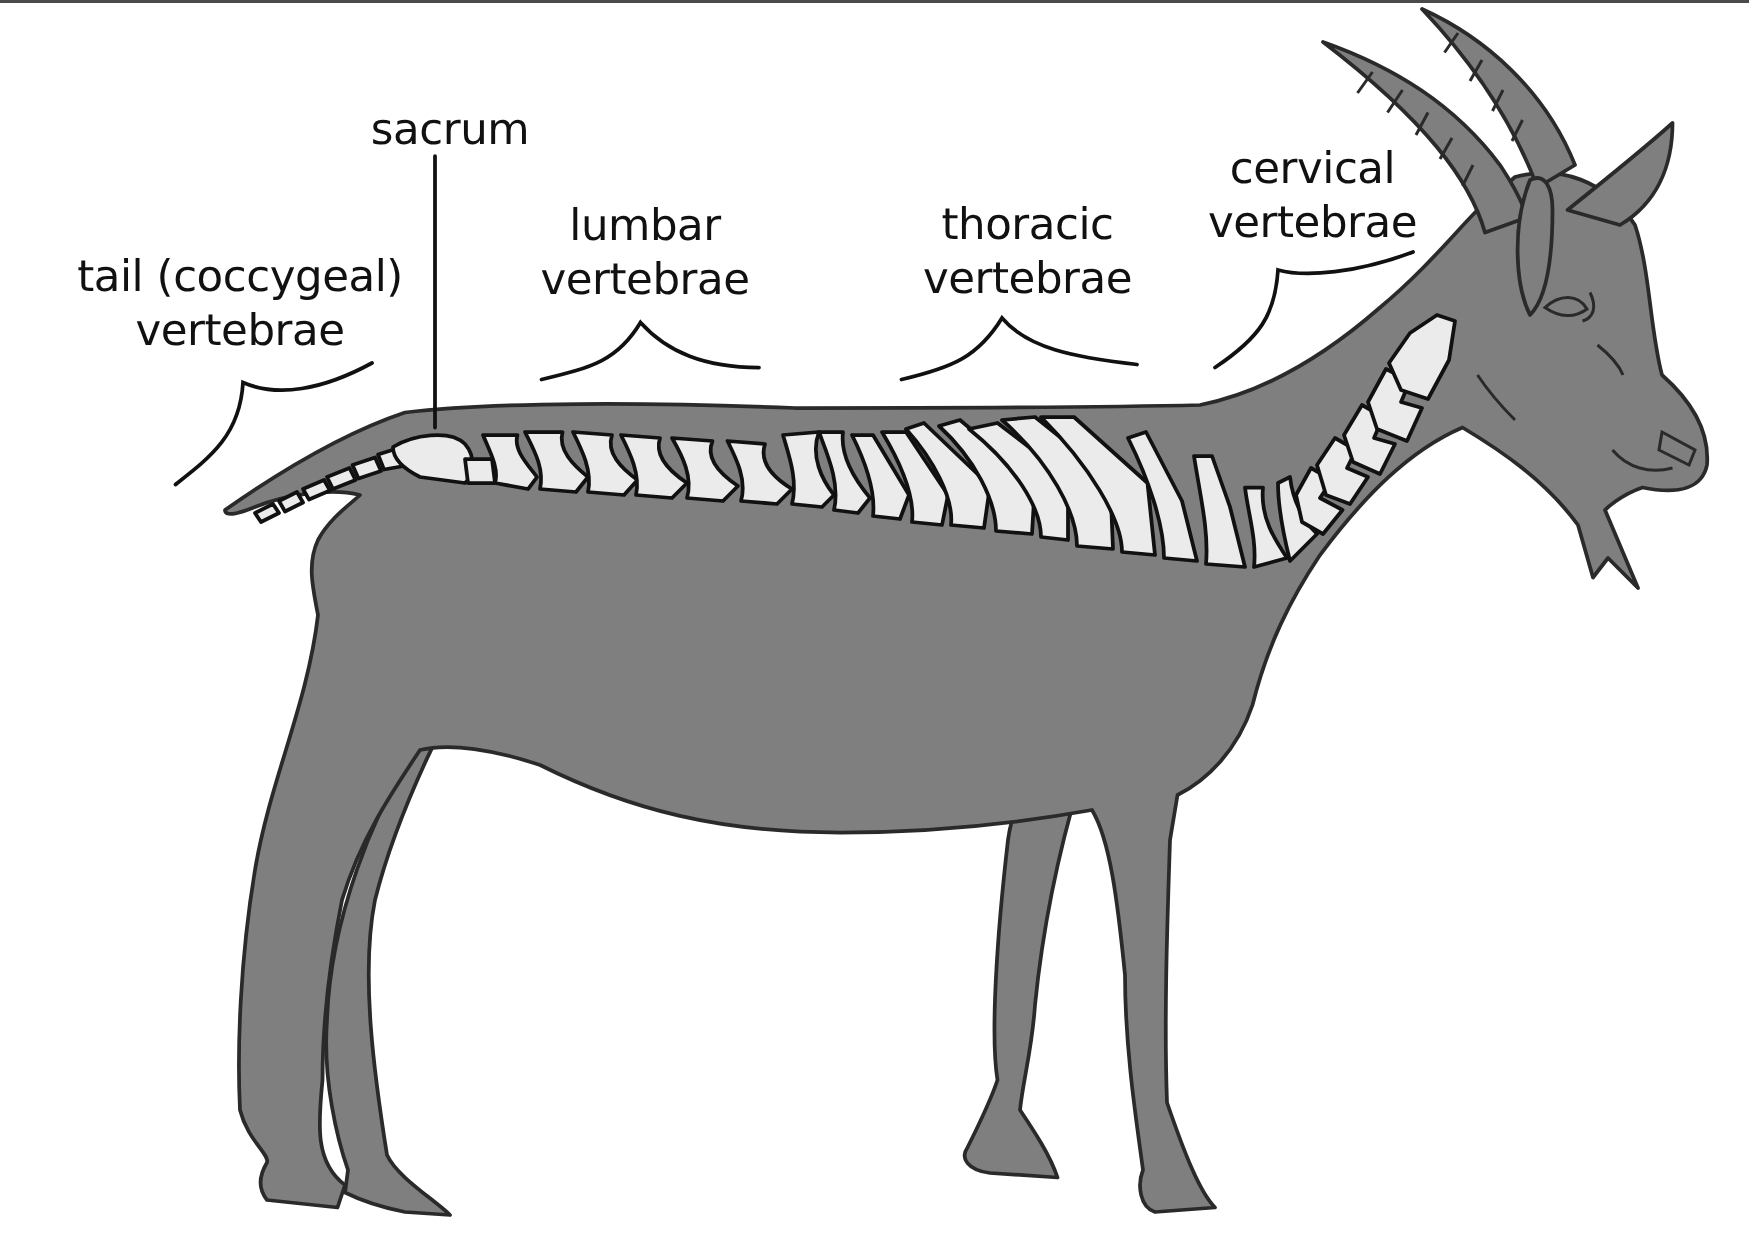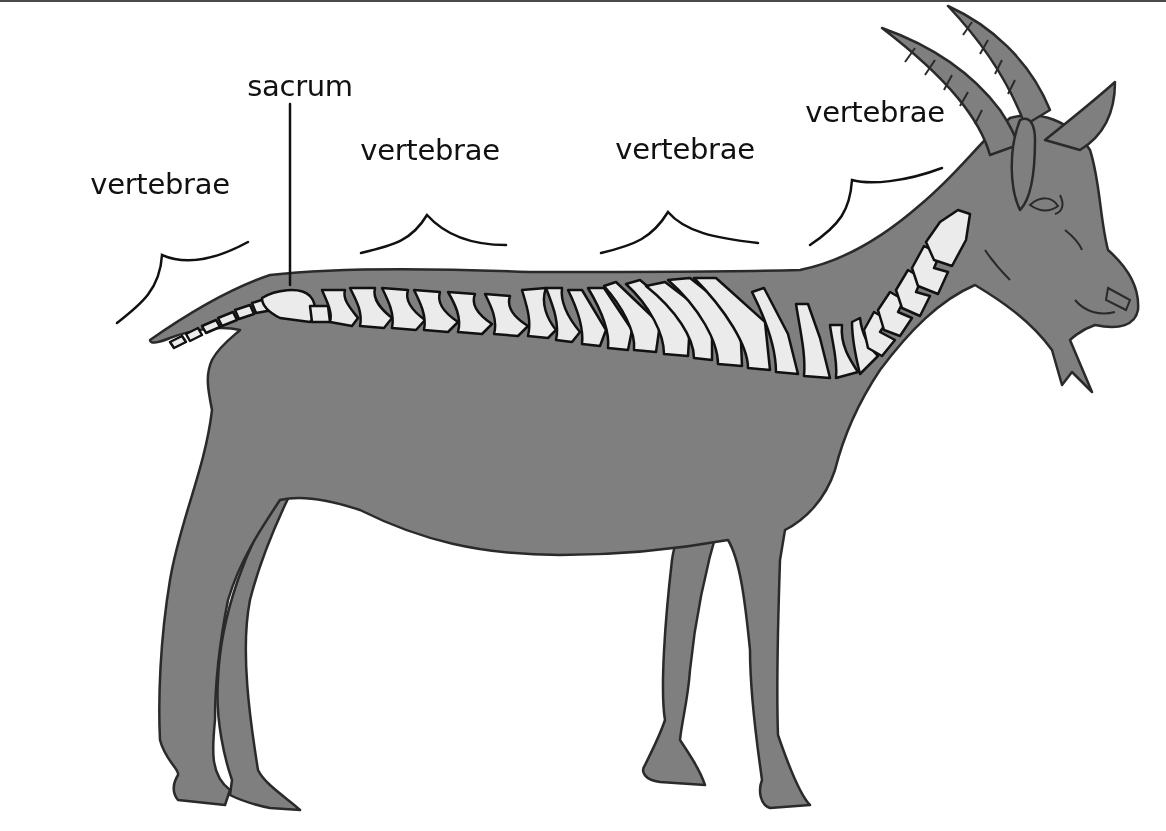--- a/index.html
+++ b/index.html
@@ -147,26 +147,30 @@
   <g stroke="#111111" stroke-width="2.5" fill="none" stroke-linecap="round">
     <path d="M117,323 C140,305 160,290 162,255 C185,265 215,260 248,242"></path>
     <path d="M290,104 L290,285"></path>
     <path d="M361,253 C395,245 412,240 427,215 C445,235 470,245 506,245"></path>
     <path d="M601,253 C635,245 652,238 668,212 C685,232 715,238 758,243"></path>
     <path d="M810,245 C840,225 850,210 852,180 C870,185 905,182 942,168"></path>
   </g>
 </svg>
 
 <div class="label" style="left:40px; top:166px; width:240px;">
+  <span>tail (coccygeal)</span>
   <span>vertebrae</span>
 </div>
 <div class="label" style="left:240px; top:68px; width:120px;text-align:center;">
   <span>sacrum</span>
 </div>
 <div class="label" style="left:355px; top:132px; width:150px;">
+  <span>lumbar</span>
   <span>vertebrae</span>
 </div>
 <div class="label" style="left:605px; top:131px; width:160px;">
+  <span>thoracic</span>
   <span>vertebrae</span>
 </div>
 <div class="label" style="left:795px; top:94px; width:160px;">
+  <span>cervical</span>
   <span>vertebrae</span>
 </div>
 
 </body></html>

